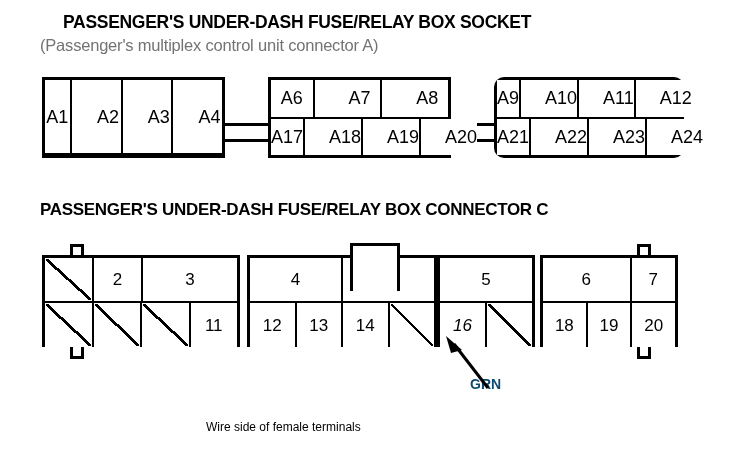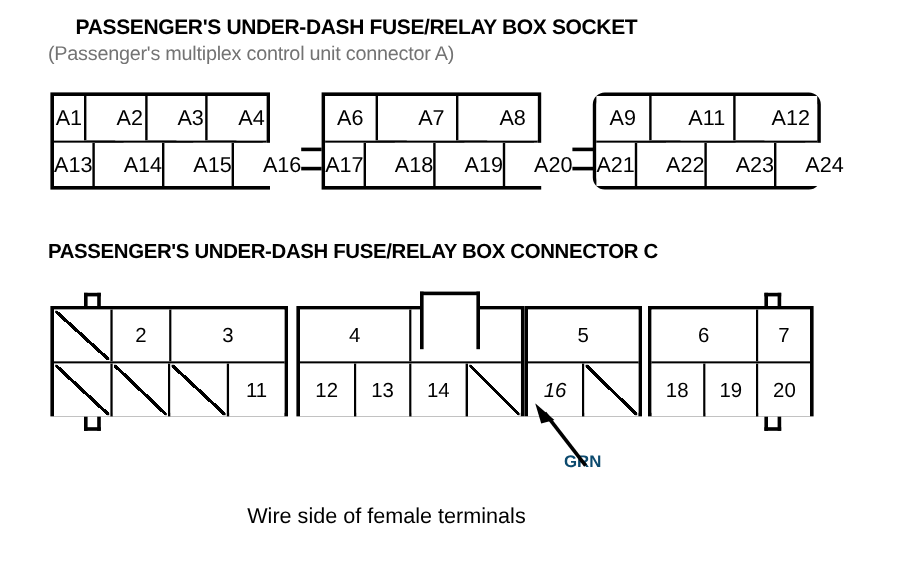--- a/index.html
+++ b/index.html
@@ -28,21 +28,21 @@
     color: #737373;
     white-space: nowrap;
   }
   #title-socket { left: 63px; top: 12px; }
   #subtitle-socket { left: 40px; top: 36px; }
   #title-connc { left: 40px; top: 200px; font-size: 17px; }
 
   .caption {
     position: absolute;
     left: 206px; top: 420px;
-    font-size: 18px;
+    font-size: 12px;
     color: #000;
     white-space: nowrap;
   }
 
   
   .sock-block {
     position: absolute;
     border: 3px solid #000;
     display: flex;
     flex-direction: column;
@@ -172,45 +172,40 @@
   <div class="bridge" id="bridge-2a"></div>
   <div class="bridge" id="bridge-2b"></div>
 
   <div class="sock-block" id="sock-block-1">
     <div class="sock-row top">
       <div class="sock-cell">A1</div>
       <div class="sock-cell">A2</div>
       <div class="sock-cell">A3</div>
       <div class="sock-cell">A4</div>
     </div>
-    <div class="sock-row bot">
-      <div class="sock-cell">A13</div>
-      <div class="sock-cell">A14</div>
-      <div class="sock-cell">A15</div>
-      <div class="sock-cell">A16</div>
-    </div>
   </div>
 
   <div class="sock-block" id="sock-block-2">
     <div class="sock-row top">
       <div class="sock-cell">A6</div>
       <div class="sock-cell">A7</div>
       <div class="sock-cell">A8</div>
     </div>
     <div class="sock-row bot">
       <div class="sock-cell">A17</div>
       <div class="sock-cell">A18</div>
       <div class="sock-cell">A19</div>
       <div class="sock-cell">A20</div>
     </div>
   </div>
 
   <div class="sock-block" id="sock-block-3">
     <div class="sock-row top">
       <div class="sock-cell">A9</div>
+      <div class="sock-cell">A10</div>
       <div class="sock-cell">A11</div>
       <div class="sock-cell">A12</div>
     </div>
     <div class="sock-row bot">
       <div class="sock-cell">A21</div>
       <div class="sock-cell">A22</div>
       <div class="sock-cell">A23</div>
       <div class="sock-cell">A24</div>
     </div>
   </div>

